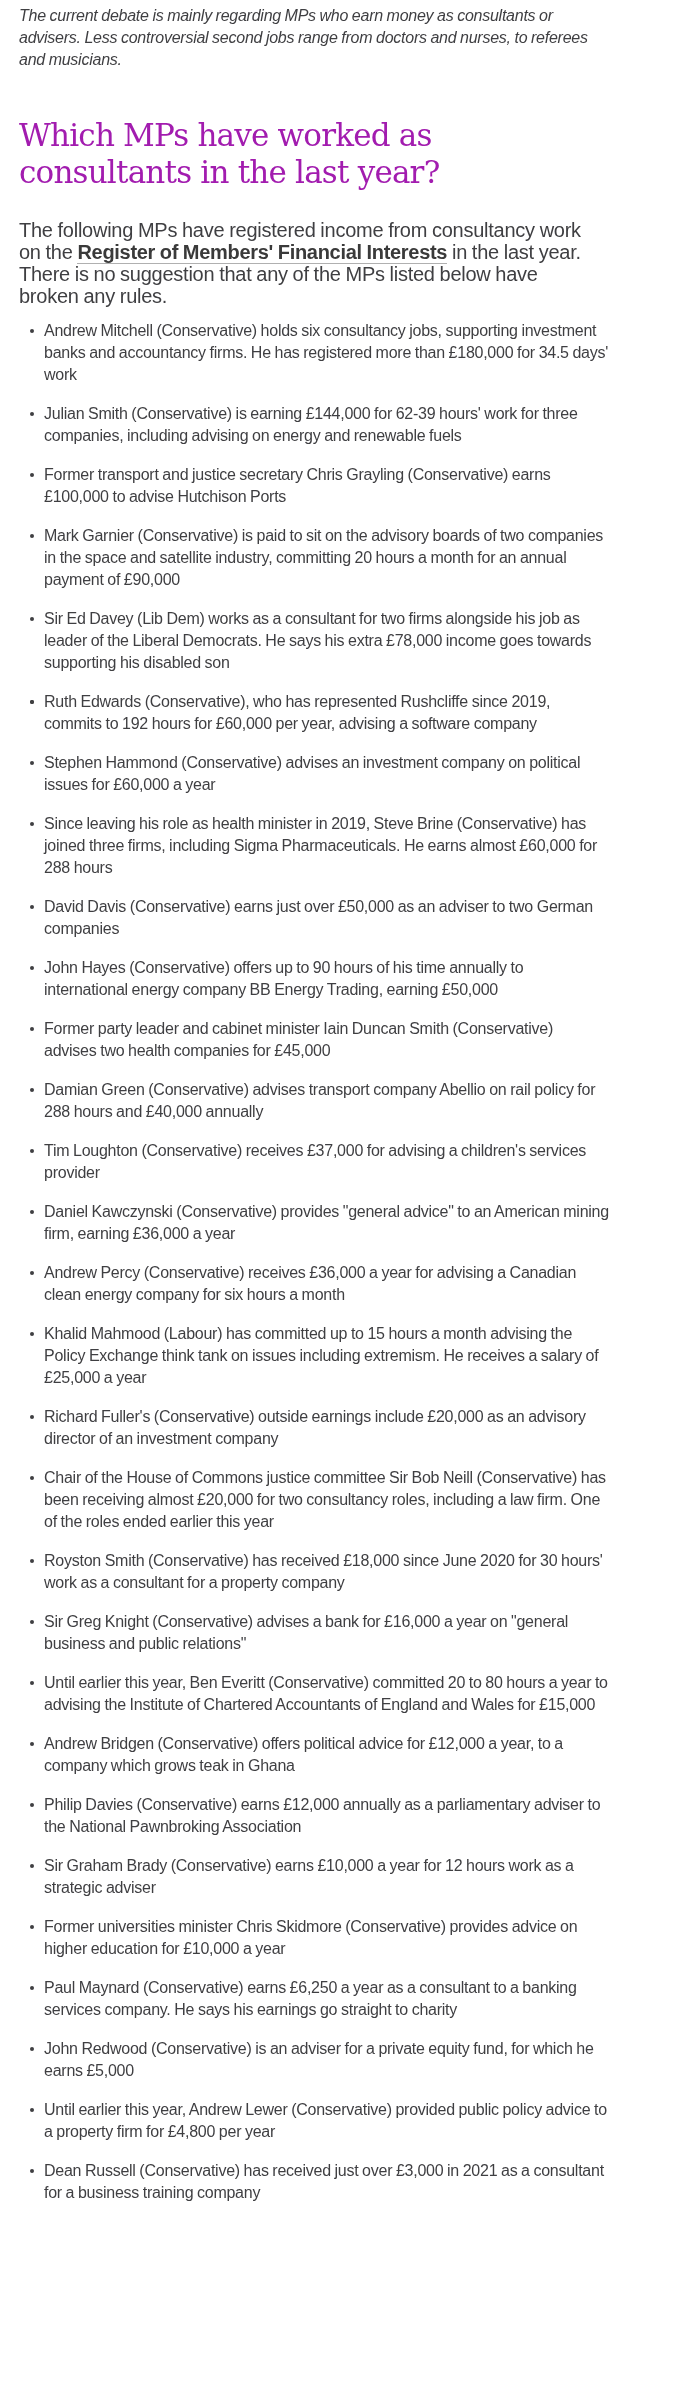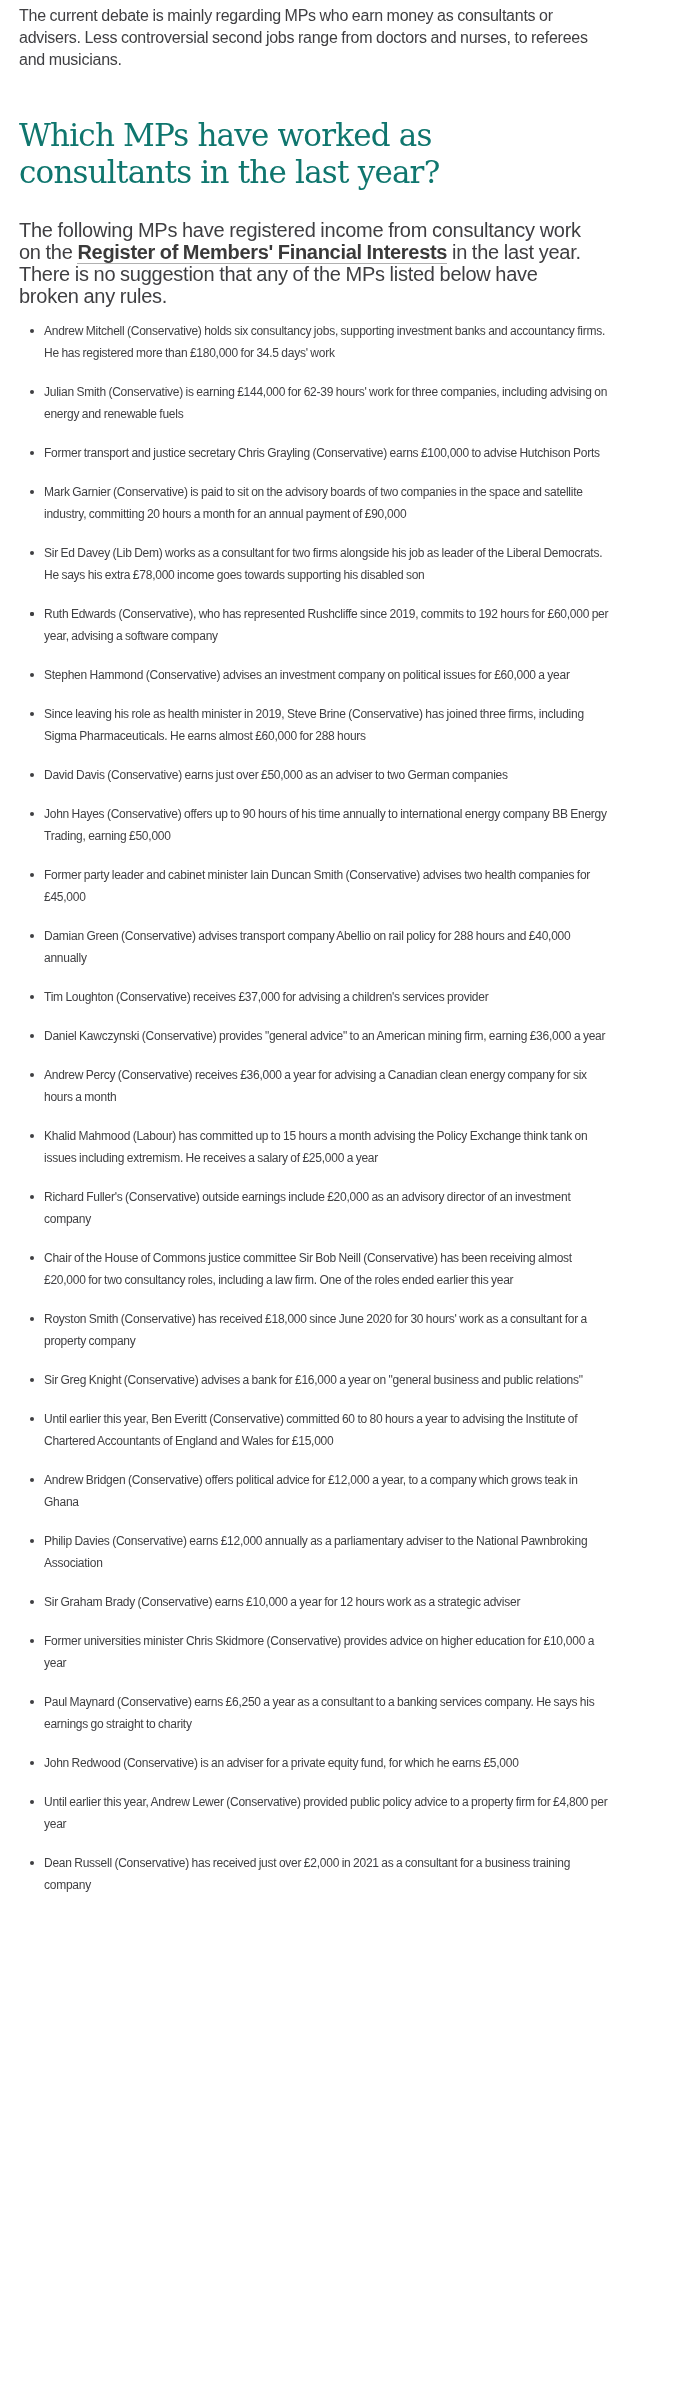--- a/index.html
+++ b/index.html
@@ -16,27 +16,28 @@
     .article {
       padding: 0 20px 0 19px;
       width: 580px;
     }
     .intro {
       font-size: 16px;
       line-height: 22px;
       margin: 5px 0 0 0;
       letter-spacing: -0.25px;
       word-spacing: -0.5px;
+      font-style: italic;
     }
     .heading {
       font-family: "DejaVu Serif", "Liberation Serif", serif;
       font-size: 31px;
       line-height: 37px;
       font-weight: normal;
-      color: #0f766e;
+      color: #a21caf;
       margin: 46px 0 28px 0;
       letter-spacing: -0.8px;
       width: 520px;
     }
     .lead {
       font-size: 20px;
       line-height: 22px;
       margin: 0 0 13px 0;
       letter-spacing: -0.25px;
       word-spacing: -0.5px;
@@ -49,21 +50,21 @@
       letter-spacing: -0.3px;
     }
     ul.mp-list {
       list-style: none;
       margin: 0;
       padding: 0;
     }
     ul.mp-list li {
       position: relative;
       padding-left: 25px;
-      font-size: 12px;
+      font-size: 16px;
       line-height: 22px;
       margin-bottom: 17px;
       letter-spacing: -0.25px;
       word-spacing: -0.5px;
       width: 565px;
     }
     ul.mp-list li .bullet {
       position: absolute;
       left: 11px;
       top: 9px;
@@ -98,23 +99,23 @@
       <li><span class="bullet"></span><span>Former party leader and cabinet minister Iain Duncan Smith (Conservative) advises two health companies for £45,000</span></li>
       <li><span class="bullet"></span><span>Damian Green (Conservative) advises transport company Abellio on rail policy for 288 hours and £40,000 annually</span></li>
       <li><span class="bullet"></span><span>Tim Loughton (Conservative) receives £37,000 for advising a children's services provider</span></li>
       <li><span class="bullet"></span><span>Daniel Kawczynski (Conservative) provides "general advice" to an American mining firm, earning £36,000 a year</span></li>
       <li><span class="bullet"></span><span>Andrew Percy (Conservative) receives £36,000 a year for advising a Canadian clean energy company for six hours a month</span></li>
       <li><span class="bullet"></span><span>Khalid Mahmood (Labour) has committed up to 15 hours a month advising the Policy Exchange think tank on issues including extremism. He receives a salary of £25,000 a year</span></li>
       <li><span class="bullet"></span><span>Richard Fuller's (Conservative) outside earnings include £20,000 as an advisory director of an investment company</span></li>
       <li><span class="bullet"></span><span>Chair of the House of Commons justice committee Sir Bob Neill (Conservative) has been receiving almost £20,000 for two consultancy roles, including a law firm. One of the roles ended earlier this year</span></li>
       <li><span class="bullet"></span><span>Royston Smith (Conservative) has received £18,000 since June 2020 for 30 hours' work as a consultant for a property company</span></li>
       <li><span class="bullet"></span><span>Sir Greg Knight (Conservative) advises a bank for £16,000 a year on "general business and public relations"</span></li>
-      <li><span class="bullet"></span><span>Until earlier this year, Ben Everitt (Conservative) committed 60 to 80 hours a year to advising the Institute of Chartered Accountants of England and Wales for £15,000</span></li>
+      <li><span class="bullet"></span><span>Until earlier this year, Ben Everitt (Conservative) committed 20 to 80 hours a year to advising the Institute of Chartered Accountants of England and Wales for £15,000</span></li>
       <li><span class="bullet"></span><span>Andrew Bridgen (Conservative) offers political advice for £12,000 a year, to a company which grows teak in Ghana</span></li>
       <li><span class="bullet"></span><span>Philip Davies (Conservative) earns £12,000 annually as a parliamentary adviser to the National Pawnbroking Association</span></li>
       <li><span class="bullet"></span><span>Sir Graham Brady (Conservative) earns £10,000 a year for 12 hours work as a strategic adviser</span></li>
       <li><span class="bullet"></span><span>Former universities minister Chris Skidmore (Conservative) provides advice on higher education for £10,000 a year</span></li>
       <li><span class="bullet"></span><span>Paul Maynard (Conservative) earns £6,250 a year as a consultant to a banking services company. He says his earnings go straight to charity</span></li>
       <li><span class="bullet"></span><span>John Redwood (Conservative) is an adviser for a private equity fund, for which he earns £5,000</span></li>
       <li><span class="bullet"></span><span>Until earlier this year, Andrew Lewer (Conservative) provided public policy advice to a property firm for £4,800 per year</span></li>
-      <li><span class="bullet"></span><span>Dean Russell (Conservative) has received just over £2,000 in 2021 as a consultant for a business training company</span></li>
+      <li><span class="bullet"></span><span>Dean Russell (Conservative) has received just over £3,000 in 2021 as a consultant for a business training company</span></li>
     </ul>
 </div>
 
 </body></html>

